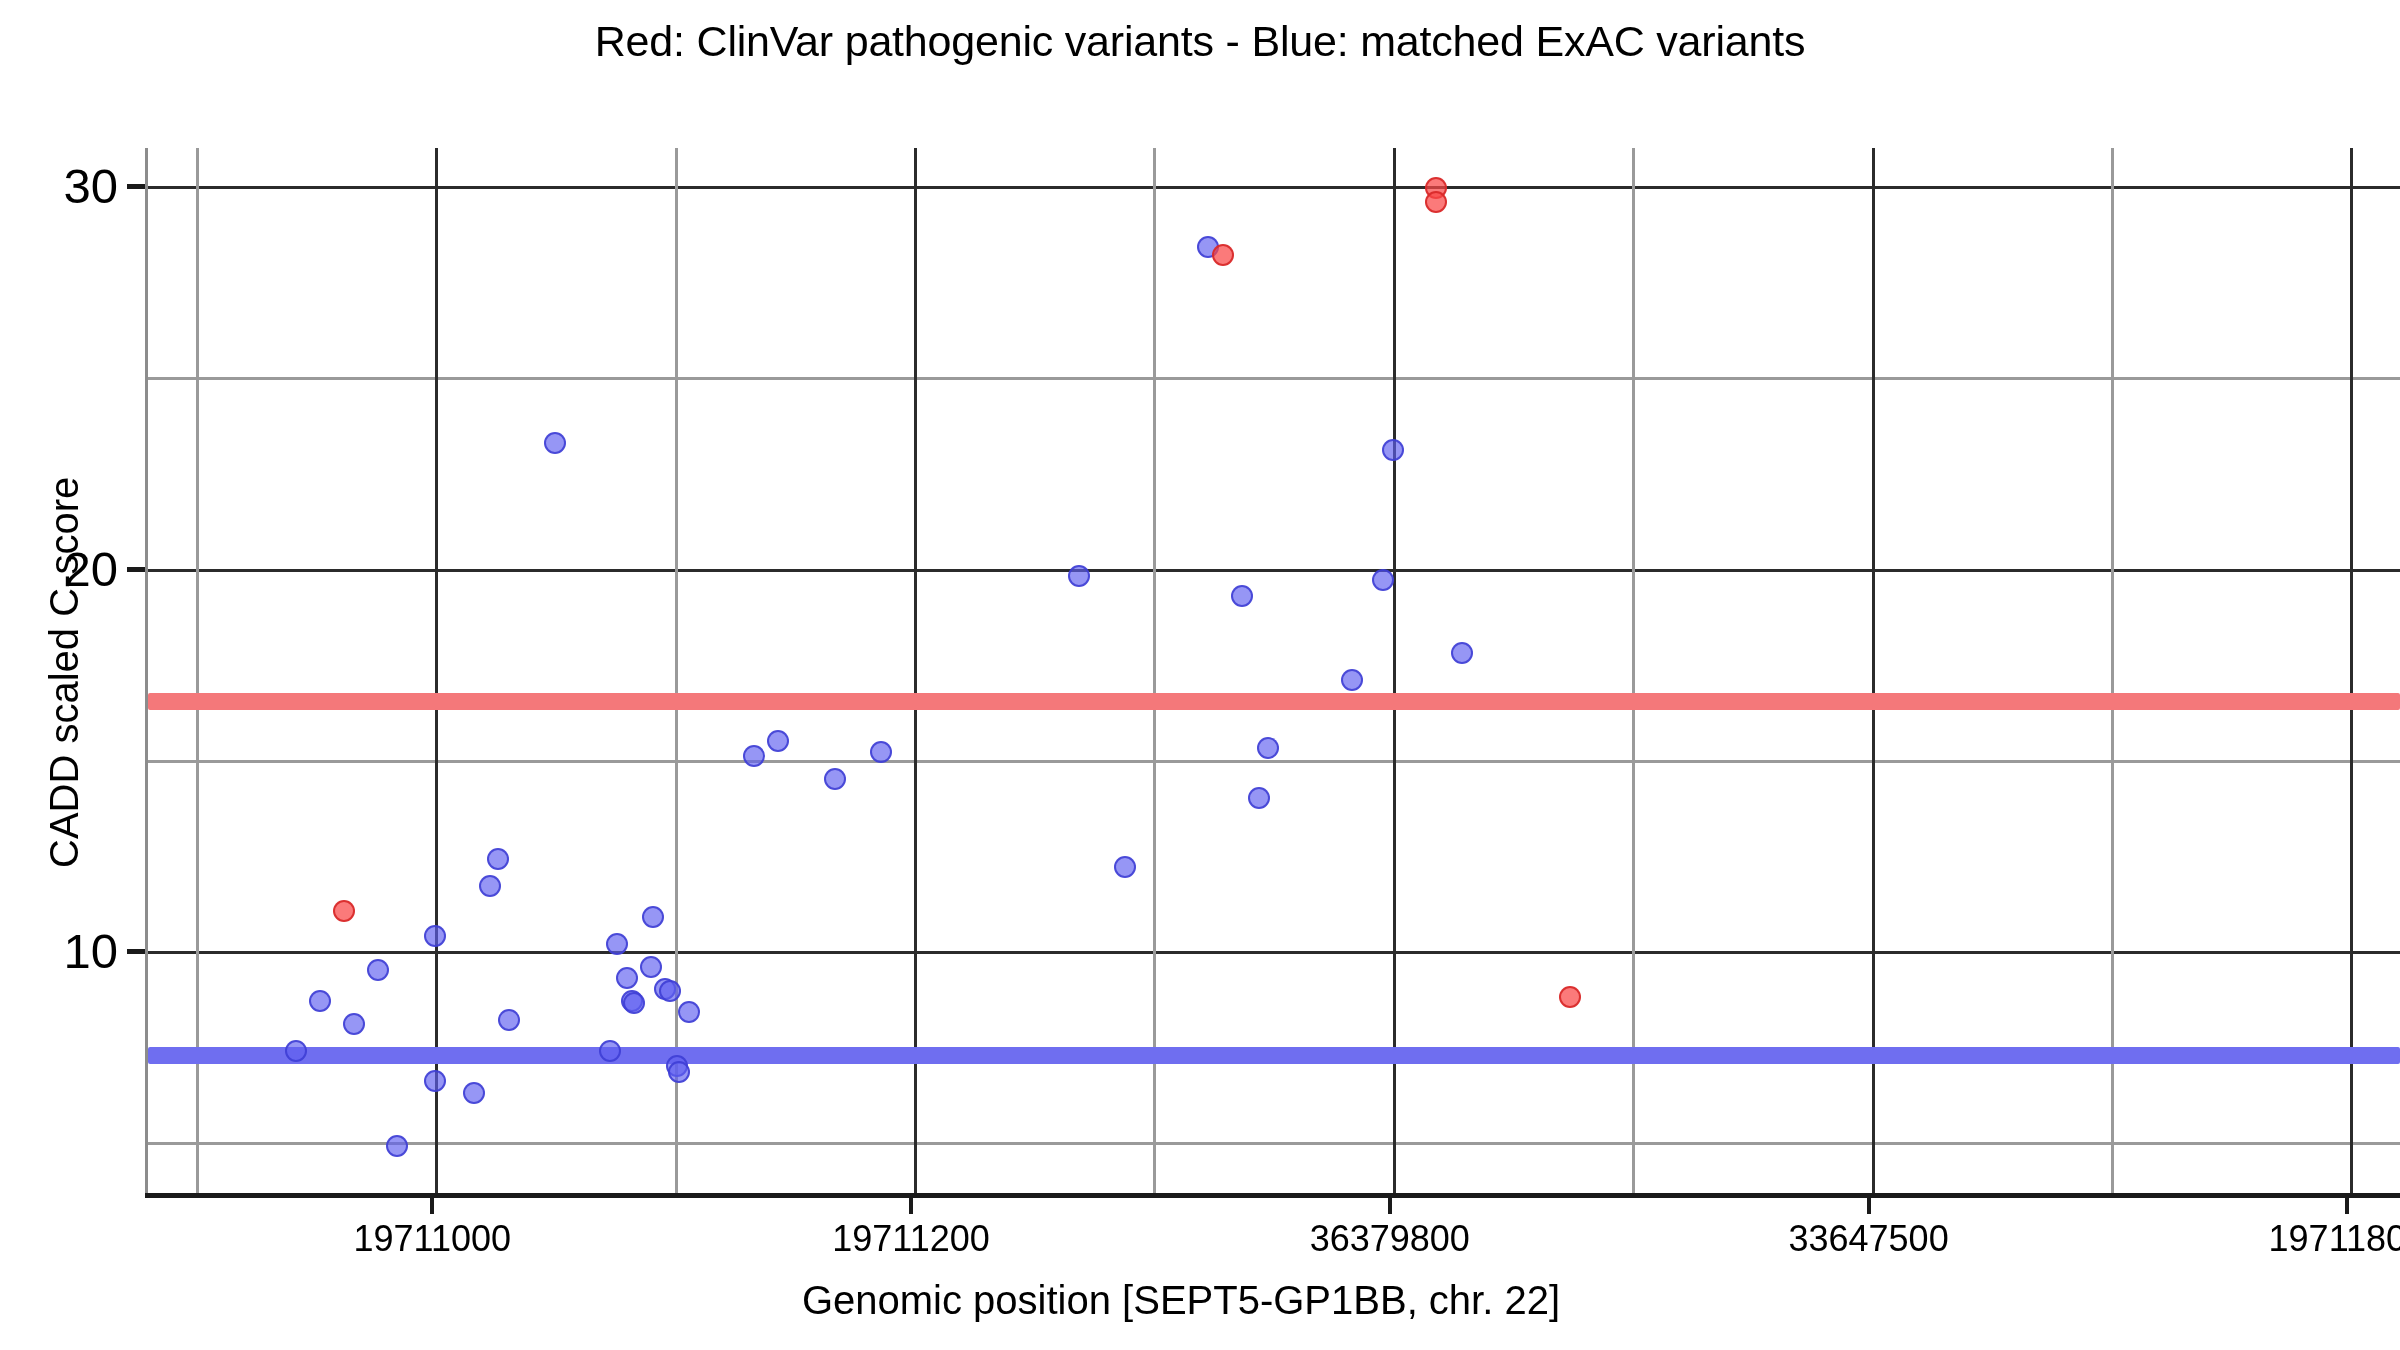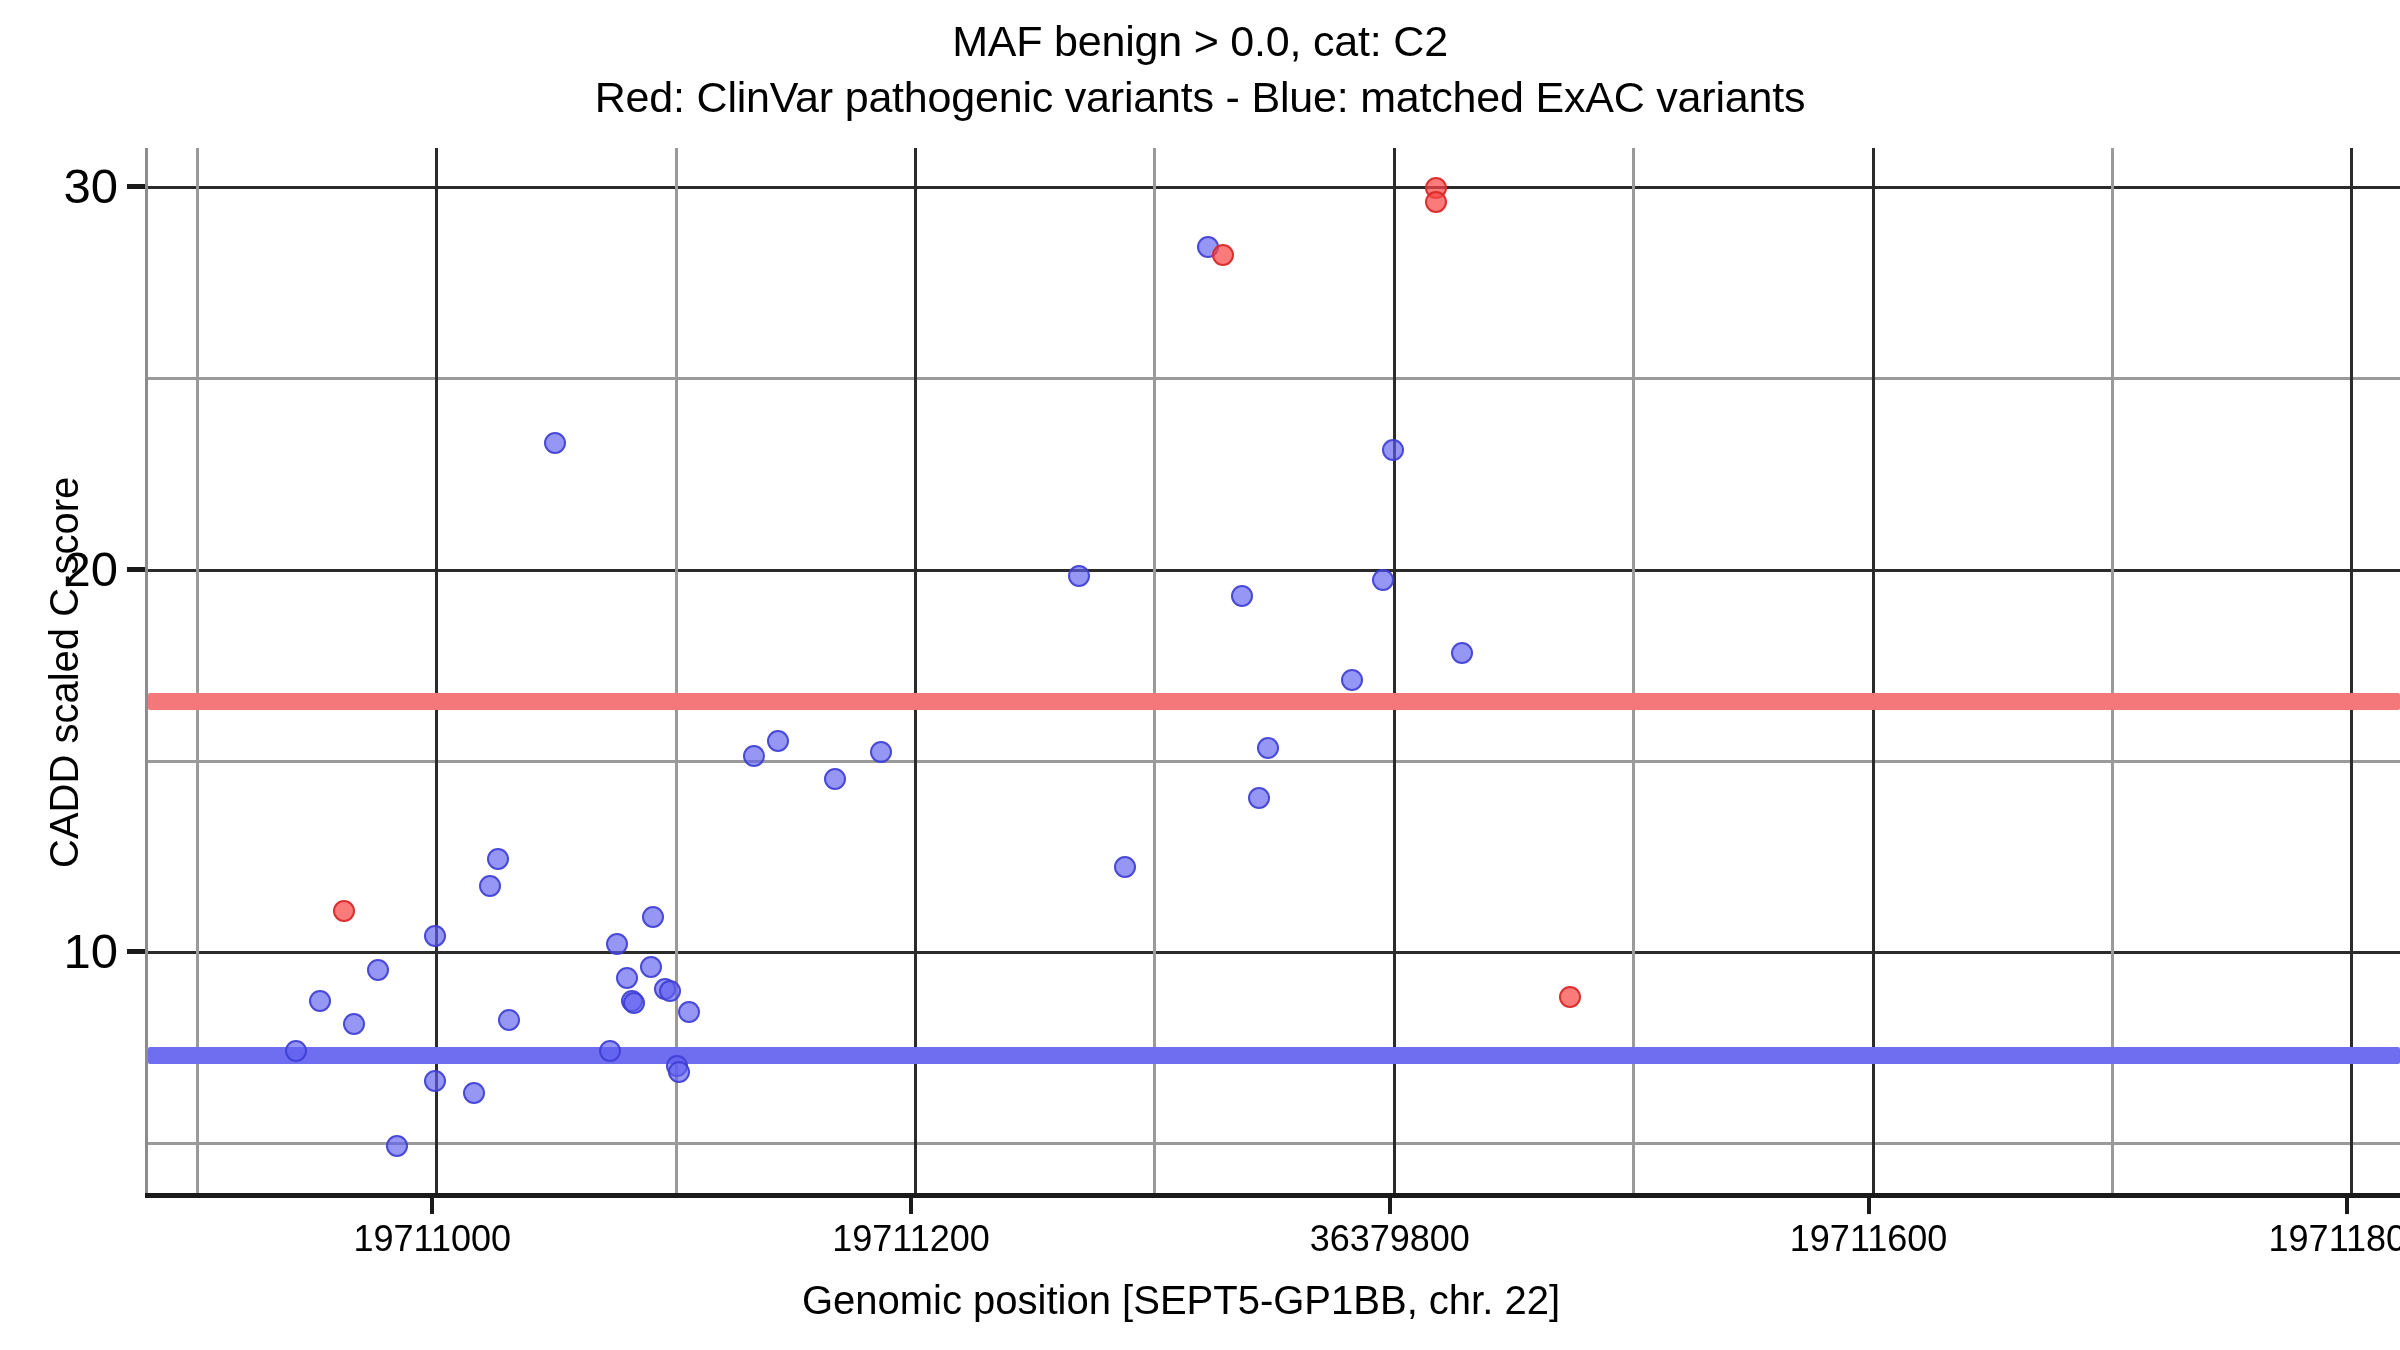--- a/index.html
+++ b/index.html
@@ -156,21 +156,20 @@
     white-space: nowrap;
     transform-origin: 0 0;
   }
 </style>
 </head>
 <body>
 
 <div id="figure">
 
   <div id="title-block">
-    <div class="title-line">MAF benign &gt; 0.0, cat: C2</div>
     <div class="title-line">Red: ClinVar pathogenic variants - Blue: matched ExAC variants</div>
   </div>
 
   <div id="plot-area">
       <div class="gridline-h" style="top: 994.453px;"></div>
       <div class="gridline-h" style="top: 611.971px;"></div>
       <div class="gridline-h" style="top: 229.489px;"></div>
       <div class="gridline-h major" style="top: 803.212px;"></div>
       <div class="gridline-h major" style="top: 420.73px;"></div>
       <div class="gridline-h major" style="top: 38.2482px;"></div>
@@ -233,21 +232,21 @@
 
   <div id="x-axis-line"></div>
   <div id="x-ticks">
       <div class="xtick" style="left: 432.261px;"></div>
       <div class="xticklabel" style="left: 432.261px;">19711000</div>
       <div class="xtick" style="left: 911.03px;"></div>
       <div class="xticklabel" style="left: 911.03px;">19711200</div>
       <div class="xtick" style="left: 1389.8px;"></div>
       <div class="xticklabel" style="left: 1389.8px;">36379800</div>
       <div class="xtick" style="left: 1868.57px;"></div>
-      <div class="xticklabel" style="left: 1868.57px;">19711600</div>
+      <div class="xticklabel" style="left: 1868.57px;">33647500</div>
       <div class="xtick" style="left: 2347.34px;"></div>
       <div class="xticklabel" style="left: 2347.34px;">19711800</div>
     </div>
   <div id="x-axis-title">Genomic position [SEPT5-GP1BB, chr. 22]</div>
 
   <div id="y-ticks">
       <div class="ytick" style="top: 951.212px;"></div>
       <div class="yticklabel" style="top: 951.212px;">10</div>
       <div class="ytick" style="top: 568.73px;"></div>
       <div class="yticklabel" style="top: 568.73px;">20</div>

